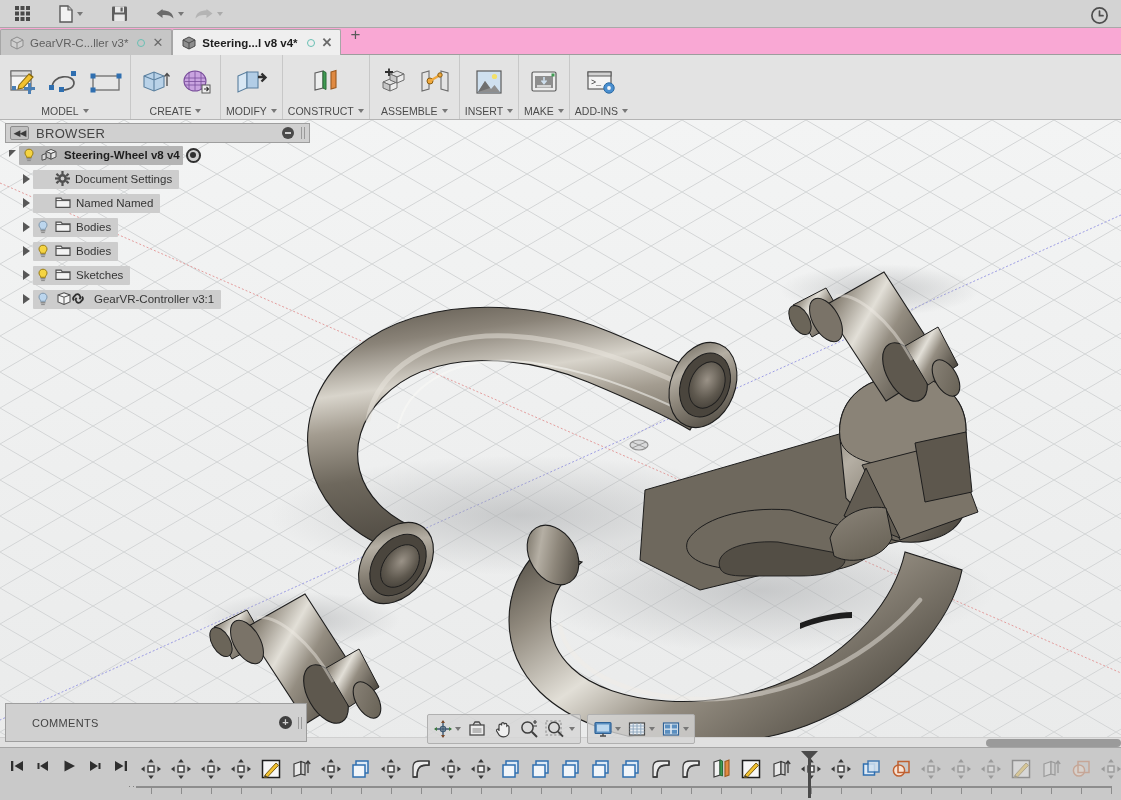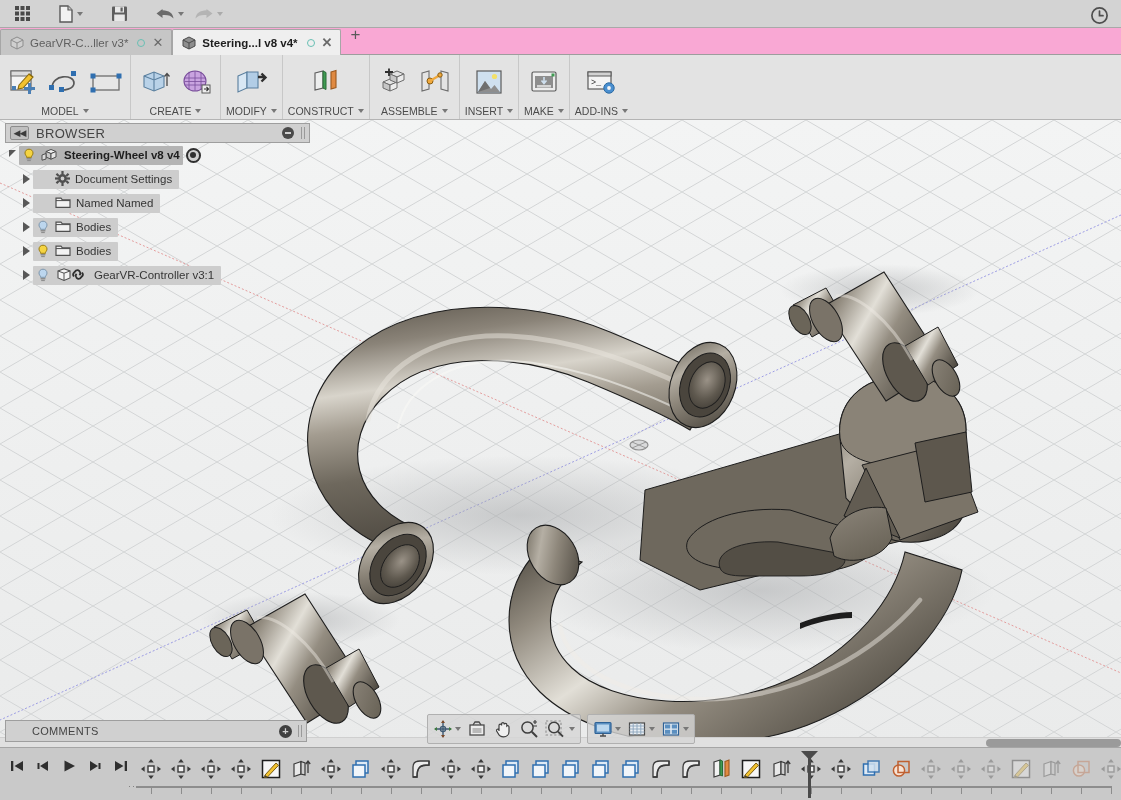--- a/index.html
+++ b/index.html
@@ -125,21 +125,21 @@
   .tlabel { white-space:nowrap; font-size:11.5px; color:#353535; }
   .bulb { width:14px;height:14px;flex:0 0 14px;cursor:pointer;}
   .radio-btn {
     width:15px;height:15px;border-radius:50%;border:2px solid #2f2f2f;background:#cfcfcf;
     display:flex;align-items:center;justify-content:center;cursor:pointer;margin-left:3px;
   }
   .radio-btn::after{content:"";width:6px;height:6px;border-radius:50%;background:#2f2f2f;}
 
   
   .comments {
-    position:absolute; left:5px; bottom:5px; width:302px; height:22px;
+    position:absolute; left:5px; bottom:5px; width:302px; height:39px;
     background:#d0d0d0; border:1px solid #9e9e9e; display:flex; align-items:center;
     padding:0 4px; gap:6px; z-index:40;
   }
   .cm-title{flex:1; font-size:11px; color:#444; letter-spacing:.3px; padding-left:22px;}
   .cm-add{width:13px;height:13px;border-radius:50%;background:#3f3f3f;color:#d0d0d0;
     font-size:11px;line-height:12px;text-align:center;cursor:pointer;font-weight:bold;}
 
   
   .navbar {
     position:absolute; left:50%; transform:translateX(-50%); bottom:3px;
@@ -702,20 +702,38 @@
               <span class="tlabel">Bodies</span>
             </span>
           </div>
           <div class="trow">
             <span class="tw"></span>
             <span class="arrow closed">
               <span class="tri"></span>
             </span>
             <span class="tchip">
               <span class="bulb"><svg width="14" height="14" viewBox="0 0 14 14">
+                  <path d="M7 1.2c2.3 0 4 1.7 4 3.8 0 1.6-1 2.5-1.5 3.3V9.3h-5V8.3C4 7.5 3 6.6 3 5 3 2.9 4.7 1.2 7 1.2z" fill="#f5d442" stroke="#9a7c10" stroke-width="1"></path>
+                  <rect x="4.6" y="10" width="4.8" height="1.4" fill="#8e8e8e"></rect>
+                  <rect x="5.2" y="11.8" width="3.6" height="1.3" fill="#8e8e8e"></rect>
+                </svg></span>
+              <span><svg width="16" height="14" viewBox="0 0 16 14">
+                  <path d="M1 3.2 h5 l1.4 1.6 H15 V12.4 H1 Z" fill="#f2f2f2" stroke="#4f4f4f" stroke-width="1.2"></path>
+                  <path d="M1 5.6 H15" stroke="#4f4f4f" stroke-width="1"></path>
+                </svg></span>
+              <span class="tlabel">Sketches</span>
+            </span>
+          </div>
+          <div class="trow">
+            <span class="tw"></span>
+            <span class="arrow closed">
+              <span class="tri"></span>
+            </span>
+            <span class="tchip">
+              <span class="bulb"><svg width="14" height="14" viewBox="0 0 14 14">
                   <path d="M7 1.2c2.3 0 4 1.7 4 3.8 0 1.6-1 2.5-1.5 3.3V9.3h-5V8.3C4 7.5 3 6.6 3 5 3 2.9 4.7 1.2 7 1.2z" fill="#bcd6ee" stroke="#7d96ad" stroke-width="1"></path>
                   <rect x="4.6" y="10" width="4.8" height="1.4" fill="#8e8e8e"></rect>
                   <rect x="5.2" y="11.8" width="3.6" height="1.3" fill="#8e8e8e"></rect>
                 </svg></span>
               <span><svg width="34" height="15" viewBox="0 0 34 15">
                   <path d="M3 4 L9 1.8 L15 4 V11 L9 13.4 L3 11 Z" fill="#f4f4f4" stroke="#4f4f4f" stroke-width="1.1"></path>
                   <path d="M3 4 L9 6.2 L15 4 M9 6.2 V13.4" fill="none" stroke="#4f4f4f" stroke-width="1"></path>
                   <g fill="none" stroke="#2f2f2f" stroke-width="1.8">
                     <path d="M19 9.5 a3 3 0 0 1 0-4 l2-2 a3 3 0 0 1 4 4 l-.6 .6"></path>
                     <path d="M27 5.5 a3 3 0 0 1 0 4 l-2 2 a3 3 0 0 1-4-4 l.6-.6"></path>

